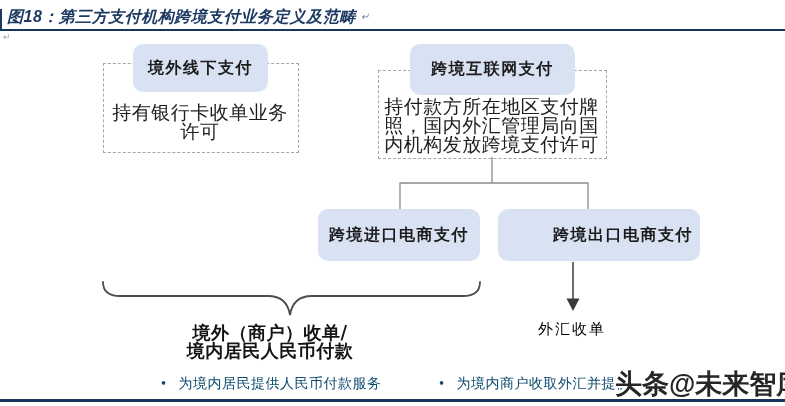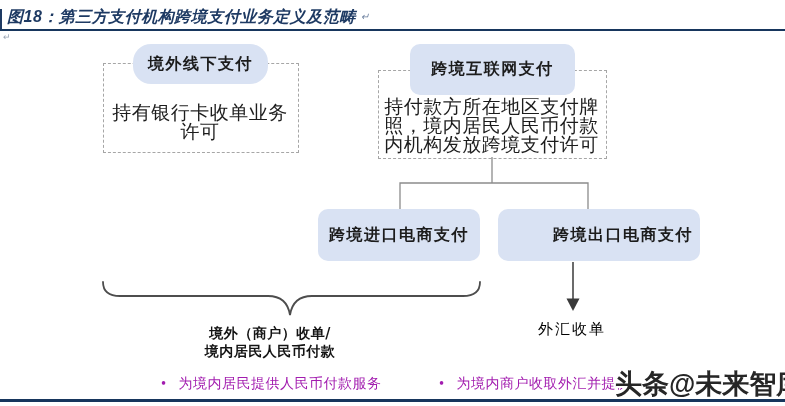--- a/index.html
+++ b/index.html
@@ -21,43 +21,43 @@
     font-family:"Liberation Sans",sans-serif;}
   
   .dashedbox{position:absolute;border:1px dashed #a6a6a6;background:#ffffff;}
   .db1{left:103px;top:63px;width:194px;height:88px;}
   .db2{left:378px;top:70px;width:227px;height:87px;}
   .bluebox{
     position:absolute;background:#d9e2f3;border-radius:10px;
     display:flex;align-items:center;justify-content:center;
     font-weight:bold;font-size:16px;letter-spacing:1.5px;color:#1c1c1c;
   }
-  .bb1{left:133px;top:44px;width:135px;height:40px;border-radius:18px;}
+  .bb1{left:133px;top:44px;width:135px;height:48px;}
   .bb2{left:410px;top:44px;width:165px;height:51px;}
   .bb3{left:318px;top:209px;width:162px;height:52px;}
   .bb4{left:498px;top:209px;width:154px;height:52px;padding-left:48px;}
   .license{
     position:absolute;text-align:center;font-size:19px;letter-spacing:0.5px;
     color:#1c1c1c;line-height:19px;
   }
   .lic1{left:104px;top:103px;width:192px;}
   .lic2{left:382px;top:97px;width:219px;}
   
   .overlay{position:absolute;left:0;top:0;}
   
   .brace-label{
     position:absolute;left:179px;top:324px;width:182px;text-align:center;
-    font-weight:bold;font-size:14px;line-height:18px;letter-spacing:0.5px;color:#141414;
+    font-weight:bold;font-size:18px;line-height:18px;letter-spacing:0.5px;color:#141414;
   }
   .fx-label{
     position:absolute;left:538px;top:320px;width:86px;
     font-weight:normal;font-size:15px;letter-spacing:2px;color:#000000;
   }
   .bullet{
-    position:absolute;top:375px;font-size:14px;letter-spacing:0.5px;color:#a21caf;
+    position:absolute;top:375px;font-size:14px;letter-spacing:0.5px;color:#0c4a6e;
     white-space:nowrap;
     text-align:center;
   }
   .bullet .dot{margin-right:6px;font-size:12px;}
   .bl1{left:160px;}
   .bl2{left:438px;}
   
   .watermark{
     position:absolute;left:615px;top:366px;font-family:"Liberation Sans",sans-serif;
     font-weight:bold;font-size:27px;color:#262626;white-space:nowrap;
@@ -77,21 +77,21 @@
   </div>
   <div class="rule rule-top"></div>
   <div class="stray-mark">↵</div>
 
   <div class="dashedbox db1"></div>
   <div class="dashedbox db2"></div>
 
   <div class="license lic1">持有银行卡收单业务许可</div>
   <div class="license lic2">
     <div>持付款方所在地区支付牌</div>
-    <div>照，境内居民人民币付款</div>
+    <div>照，国内外汇管理局向国</div>
     <div>内机构发放跨境支付许可</div>
   </div>
 
   <svg class="overlay" width="785" height="406" viewBox="0 0 785 406">
     <path d="M492,157 L492,183" stroke="#8c8c8c" stroke-width="1.3" fill="none"></path>
     <path d="M400,209 L400,183 L588,183 L588,209" stroke="#8c8c8c" stroke-width="1.3" fill="none"></path>
     <path d="M103,282 Q103,296 120,296 L268,296 Q287,296 290,315 Q293,296 312,296 L463,296 Q480,296 480,282" stroke="#4d4d4d" stroke-width="1.8" fill="none" stroke-linecap="round"></path>
     <path d="M573,262 L573,300" stroke="#3a3a3a" stroke-width="1.5" fill="none"></path>
     <path d="M573,311 L566.5,298.5 L579.5,298.5 Z" fill="#3a3a3a"></path>
   </svg>

